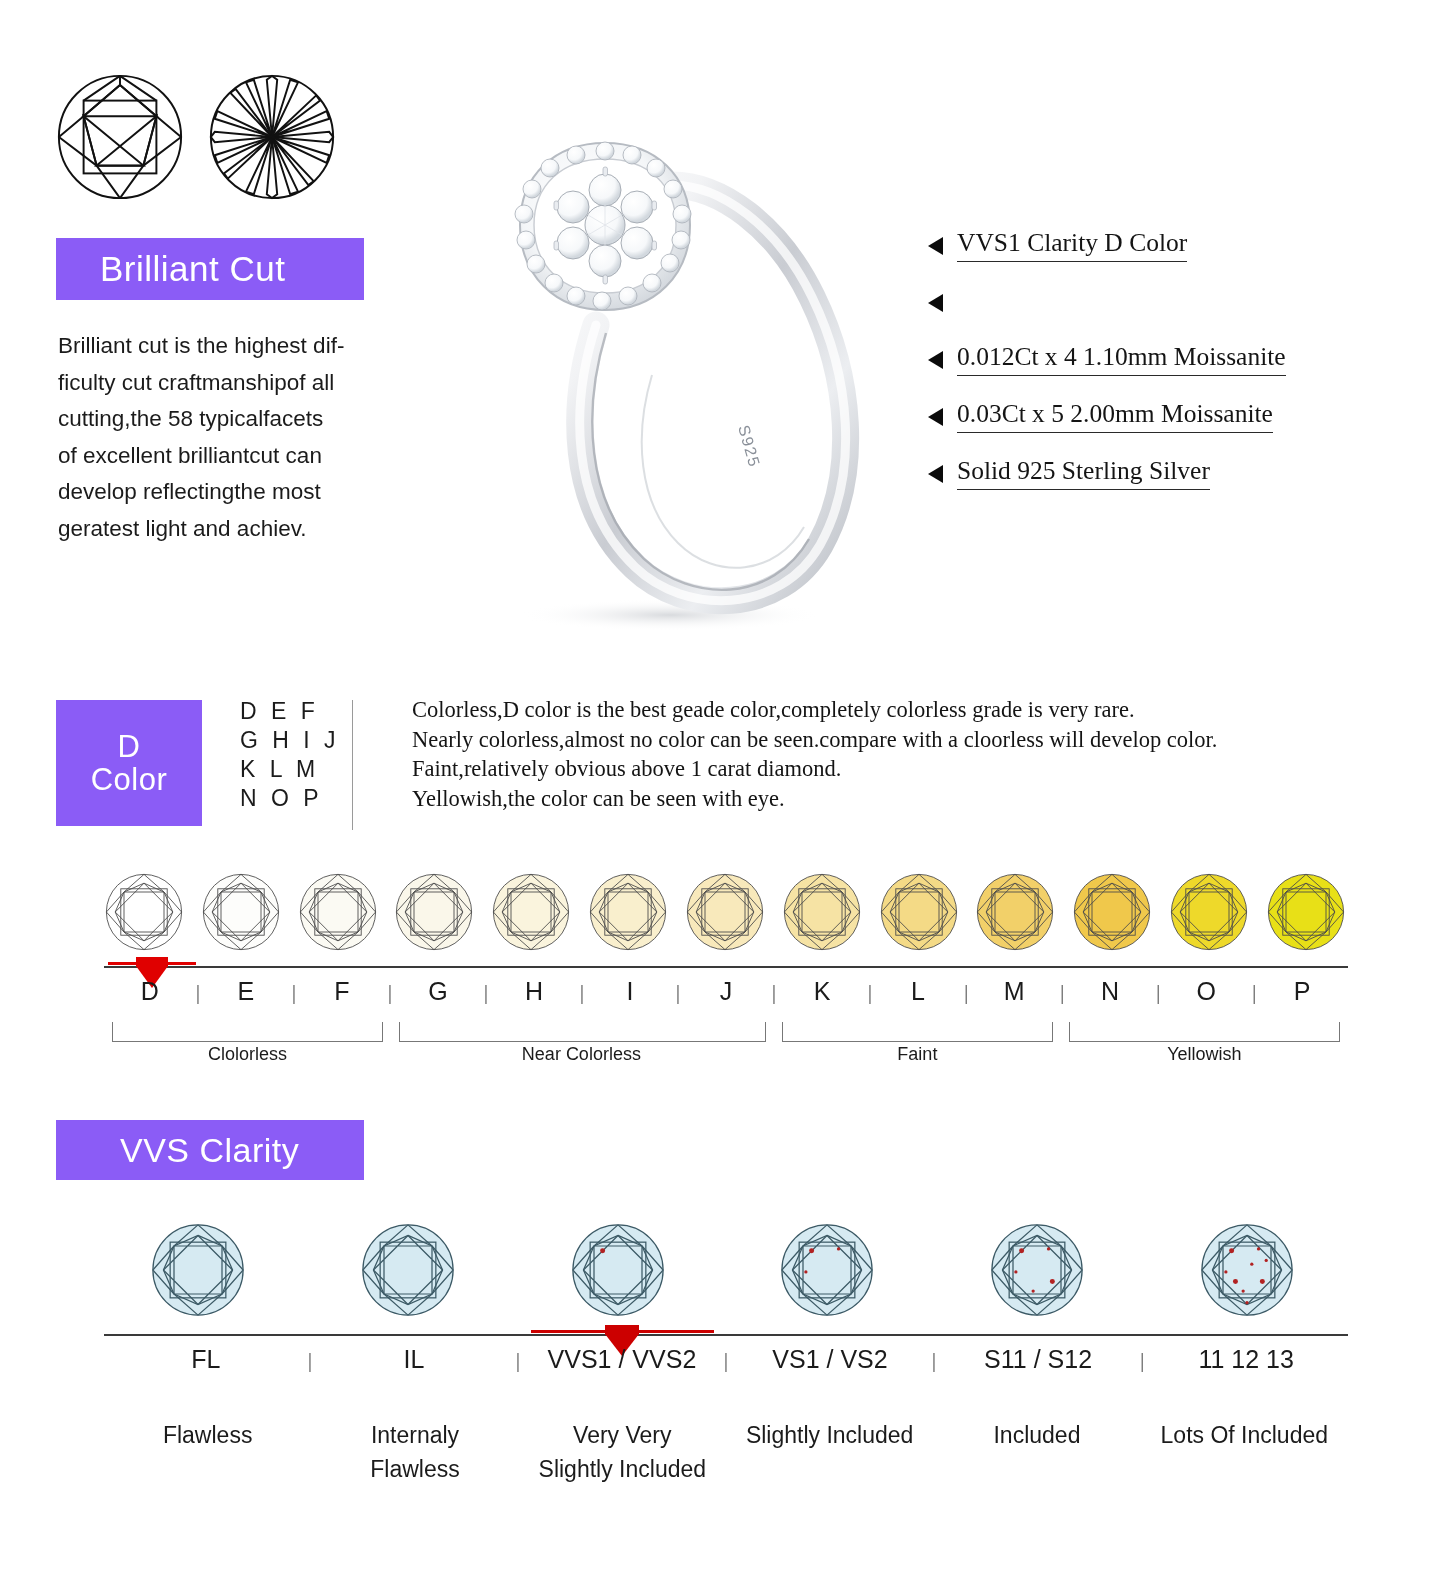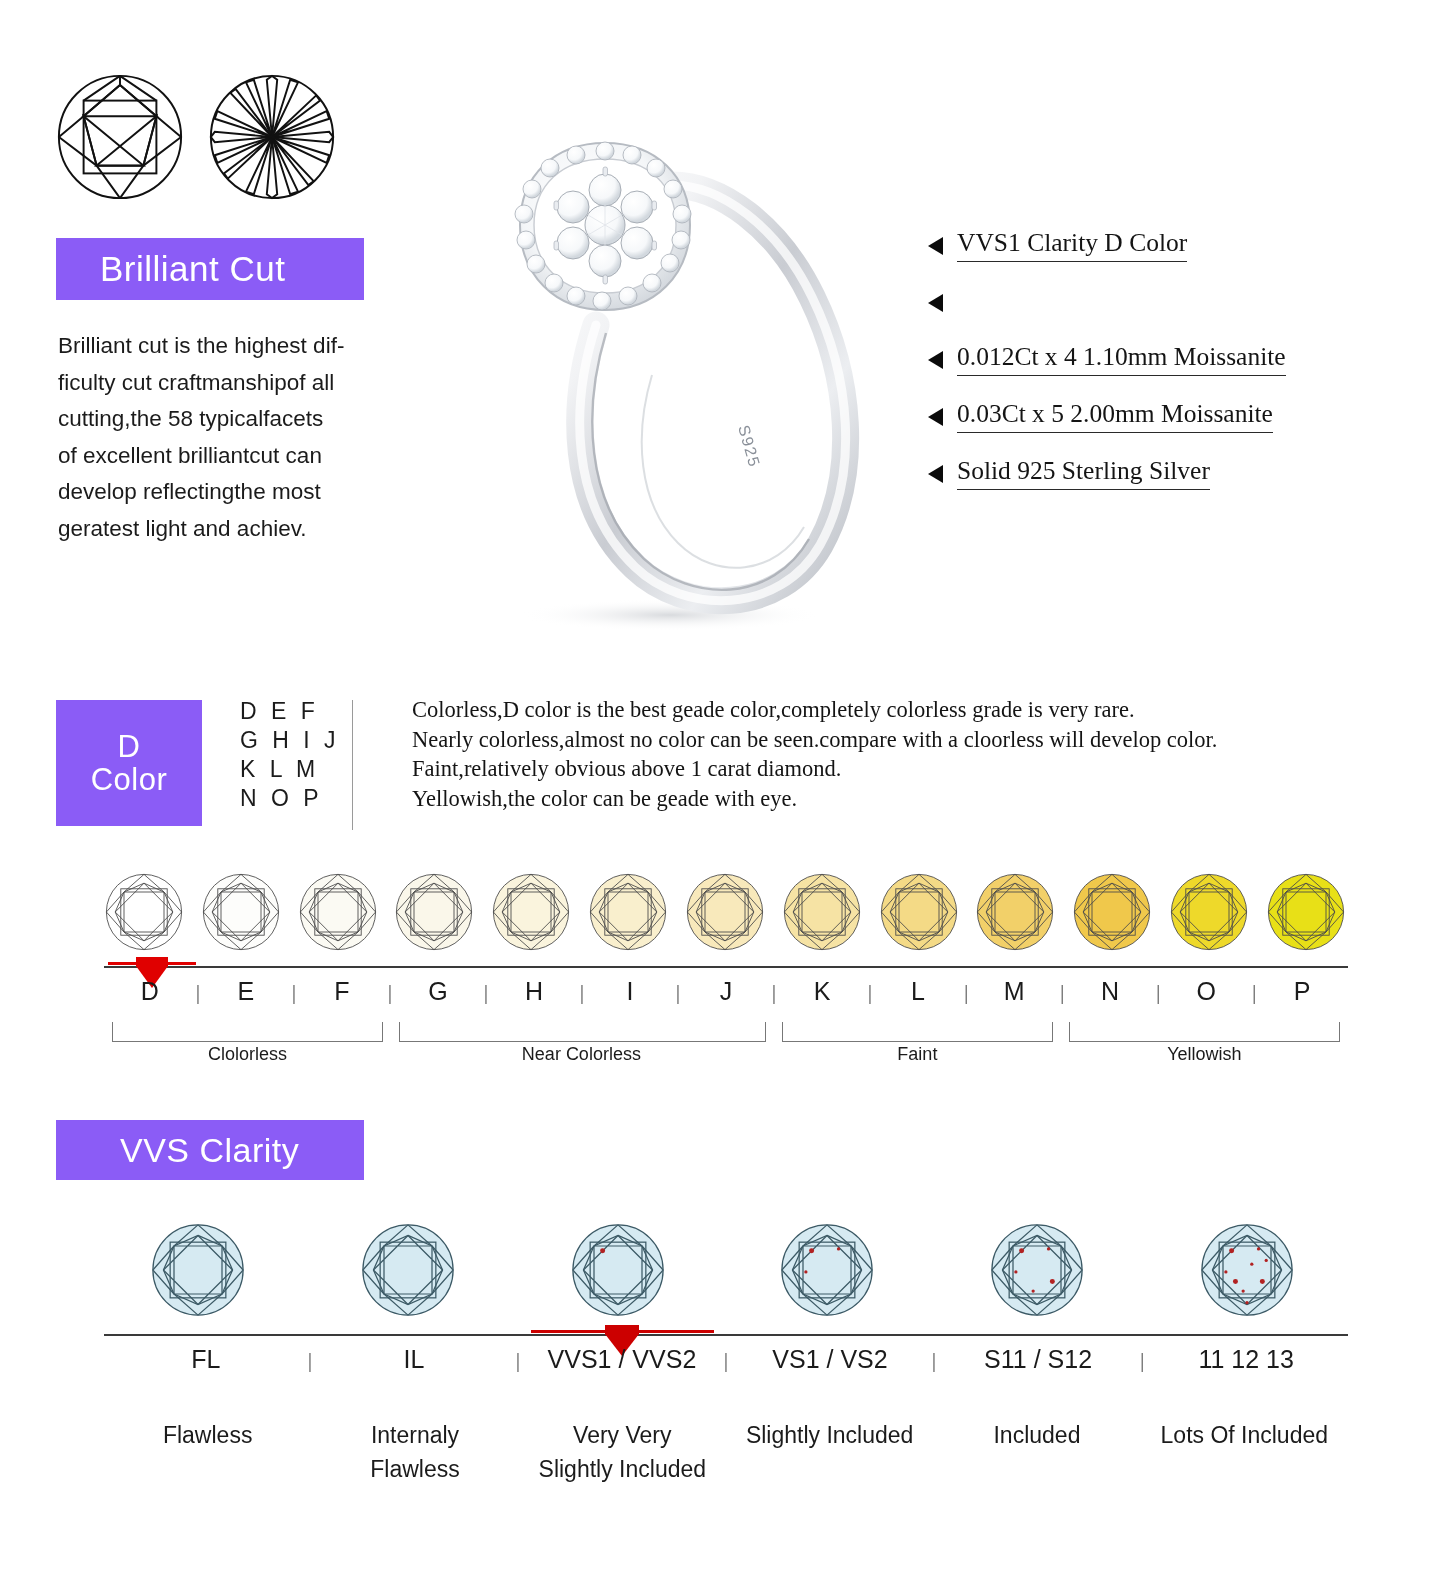--- a/index.html
+++ b/index.html
@@ -342,21 +342,21 @@
     <div>G H I J</div>
     <div>K L M</div>
     <div>N O P</div>
   </div>
   <div class="grade-divider"></div>
 
   <div class="grade-desc">
     <div>Colorless,D color is the best geade color,completely colorless grade is very rare.</div>
     <div>Nearly colorless,almost no color can be seen.compare with a cloorless will develop color.</div>
     <div>Faint,relatively obvious above 1 carat diamond.</div>
-    <div>Yellowish,the color can be geade with eye.</div>
+    <div>Yellowish,the color can be seen with eye.</div>
   </div>
 
   <div class="color-strip" id="color-strip">
       <div>
         <svg viewBox="0 0 100 100">
           <g fill="none" stroke="#4a4a4a" stroke-width="1.1">
             <circle cx="50" cy="50" r="47" fill="#ffffff"></circle>
             <rect x="21" y="21" width="58" height="58"></rect>
             <polygon points="50,14 75,25 86,50 75,75 50,86 25,75 14,50 25,25"></polygon>
             <path d="M50,14 L14,50 M50,14 L86,50 M50,86 L14,50 M50,86 L86,50 M25,25 L75,25 M25,75 L75,75 M25,25 L25,75 M75,25 L75,75 M50,3 L25,25 M50,3 L75,25 M50,97 L25,75 M50,97 L75,75 M3,50 L25,25 M3,50 L25,75 M97,50 L75,25 M97,50 L75,75"></path>

